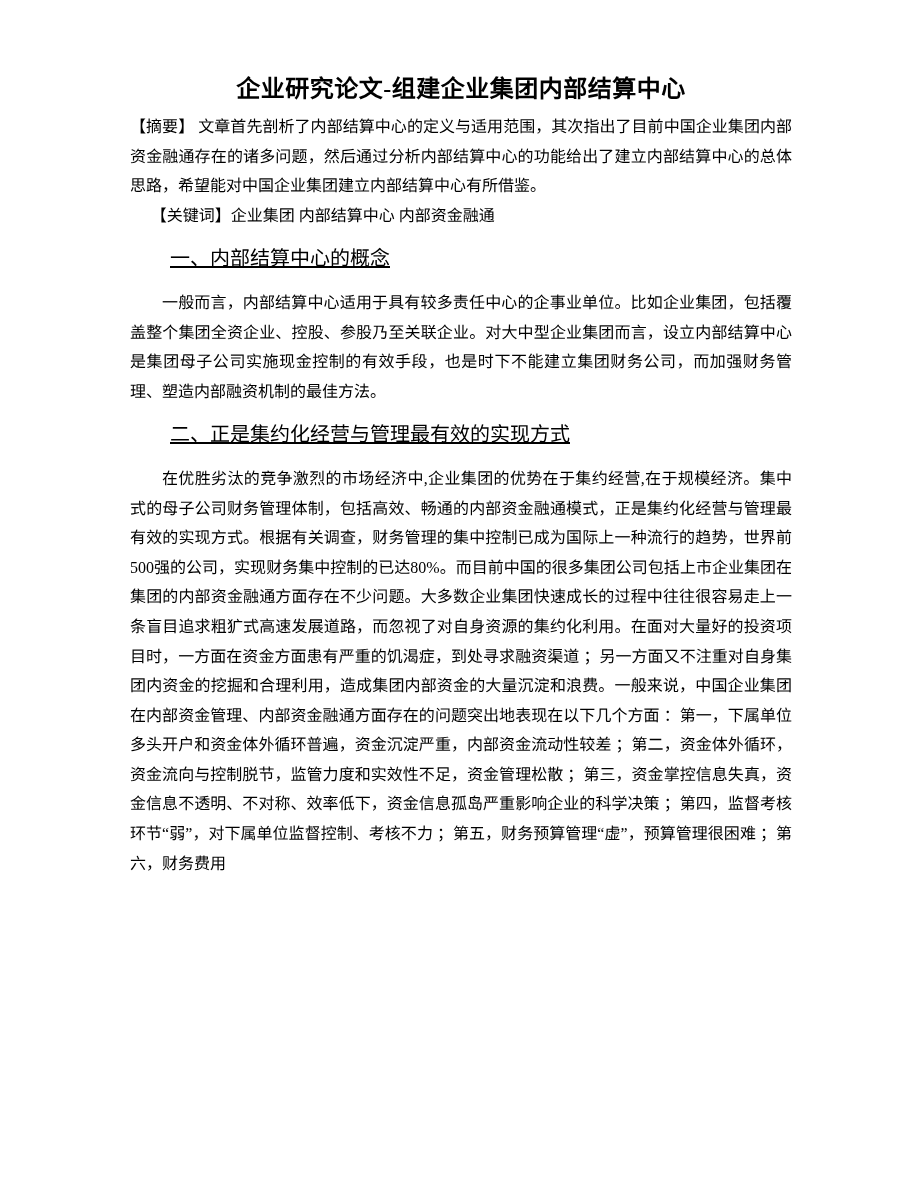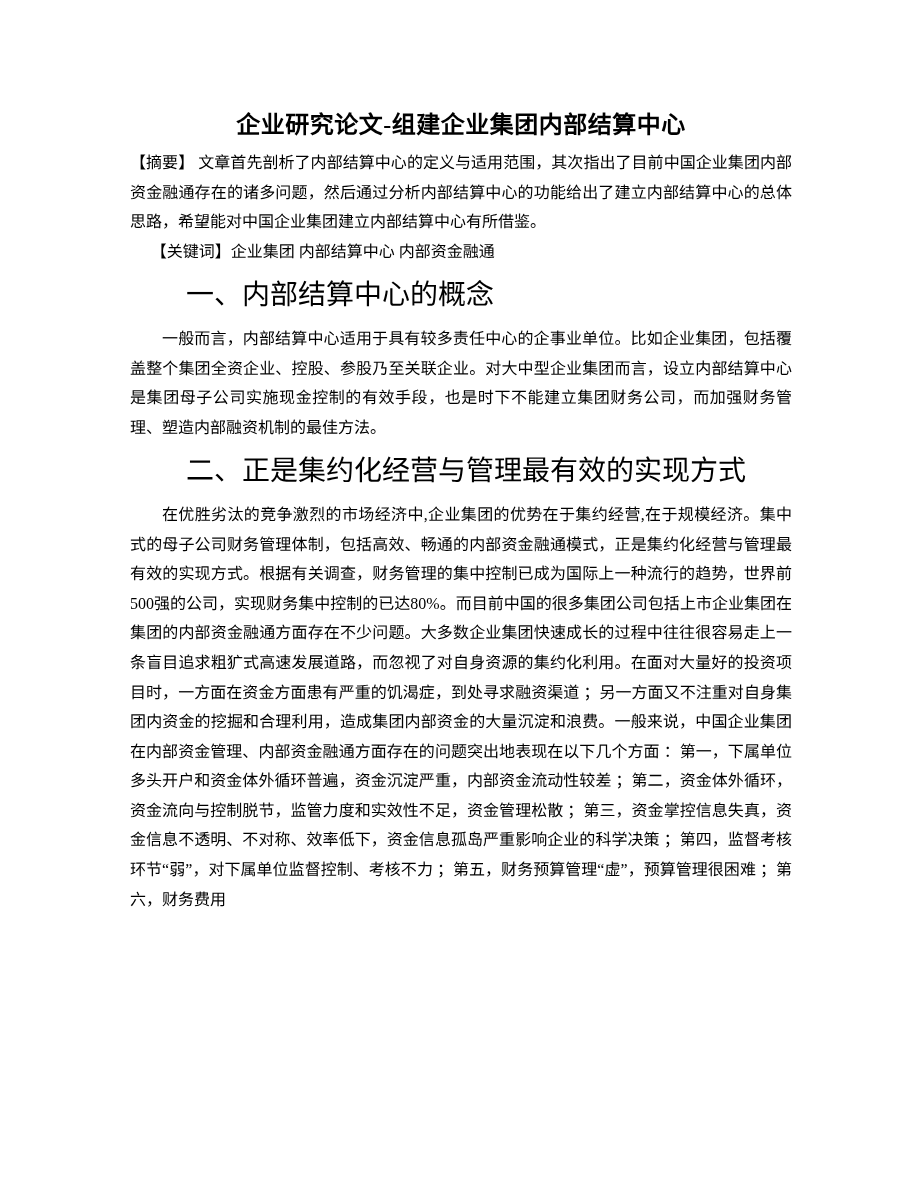--- a/index.html
+++ b/index.html
@@ -12,21 +12,21 @@
     width: 920px;
     height: 1191px;
     overflow: hidden;
     color: #000000;
     font-family: "Liberation Serif", "DejaVu Serif", serif;
   }
   .page {
     box-sizing: border-box;
     width: 920px;
     height: 958px;
-    padding: 110px 128px 30px 130px;
+    padding: 74px 128px 30px 130px;
     background: #ffffff;
   }
   .doc-title {
     margin: 0 0 8px 0;
     font-size: 24px;
     line-height: 30px;
     font-weight: bold;
     text-align: center;
     letter-spacing: 0.5px;
   }
@@ -39,24 +39,25 @@
     word-break: break-all;
   }
   .abstract-para {
     text-indent: 0;
   }
   .keywords-para {
     text-indent: 1.3em;
   }
   .section-heading {
     margin: 14px 0 14px 0;
-    font-size: 28px;
+    font-size: 20px;
     line-height: 29.6px;
     font-weight: normal;
     text-indent: 2em;
+    text-decoration: underline;
   }
   .body-para {
     text-indent: 2em;
   }
 </style>
 </head>
 <body>
 
 <div class="page">
 

